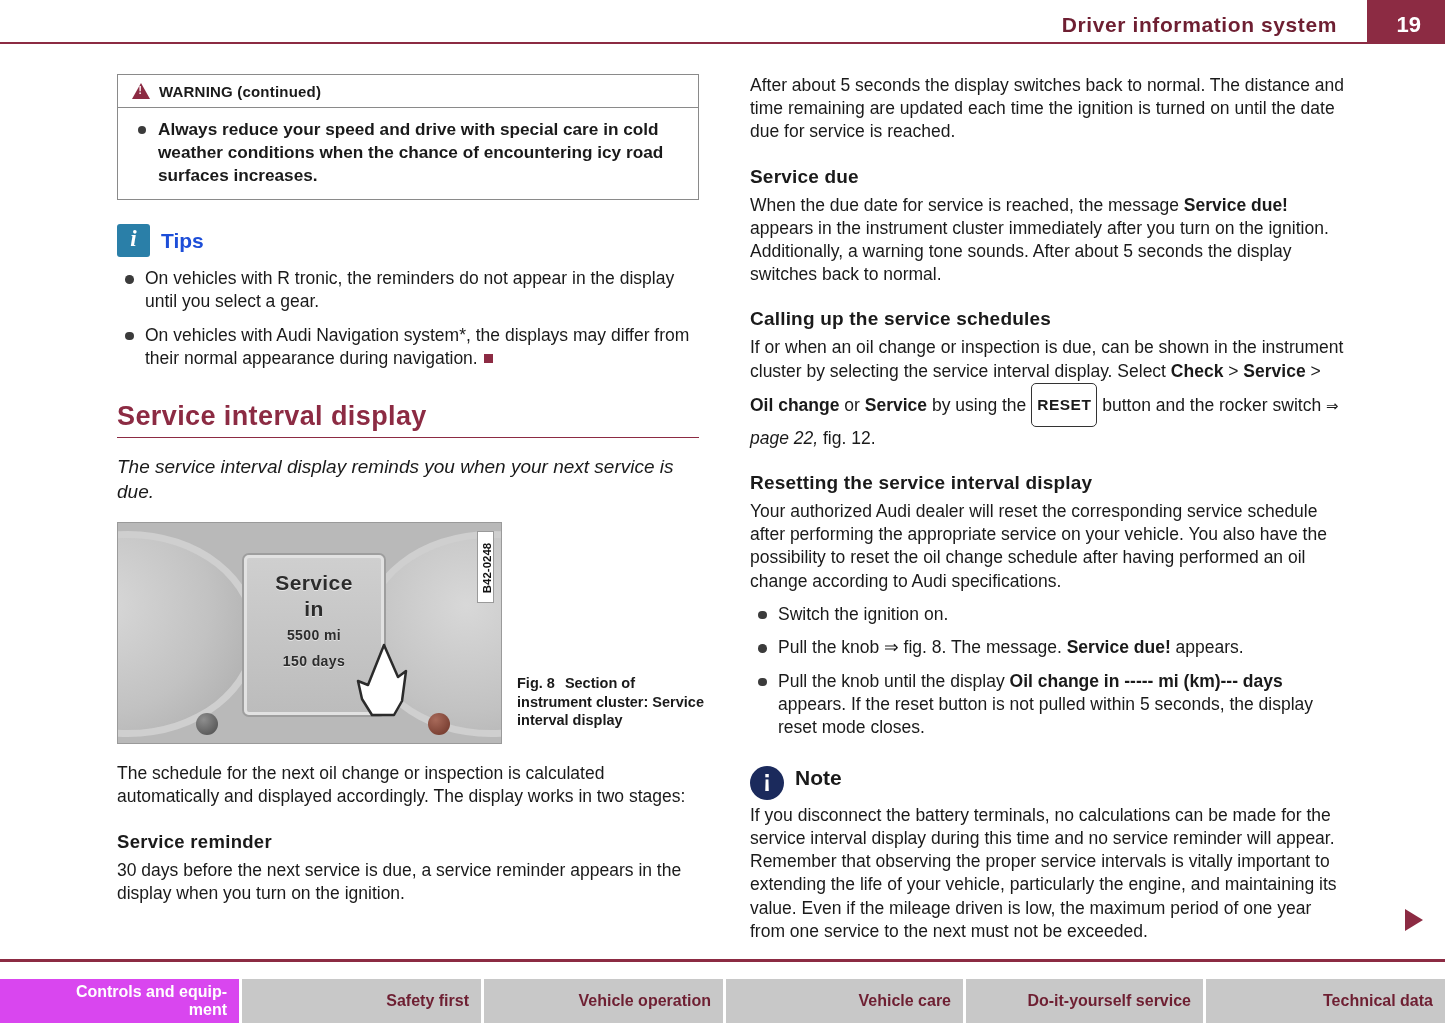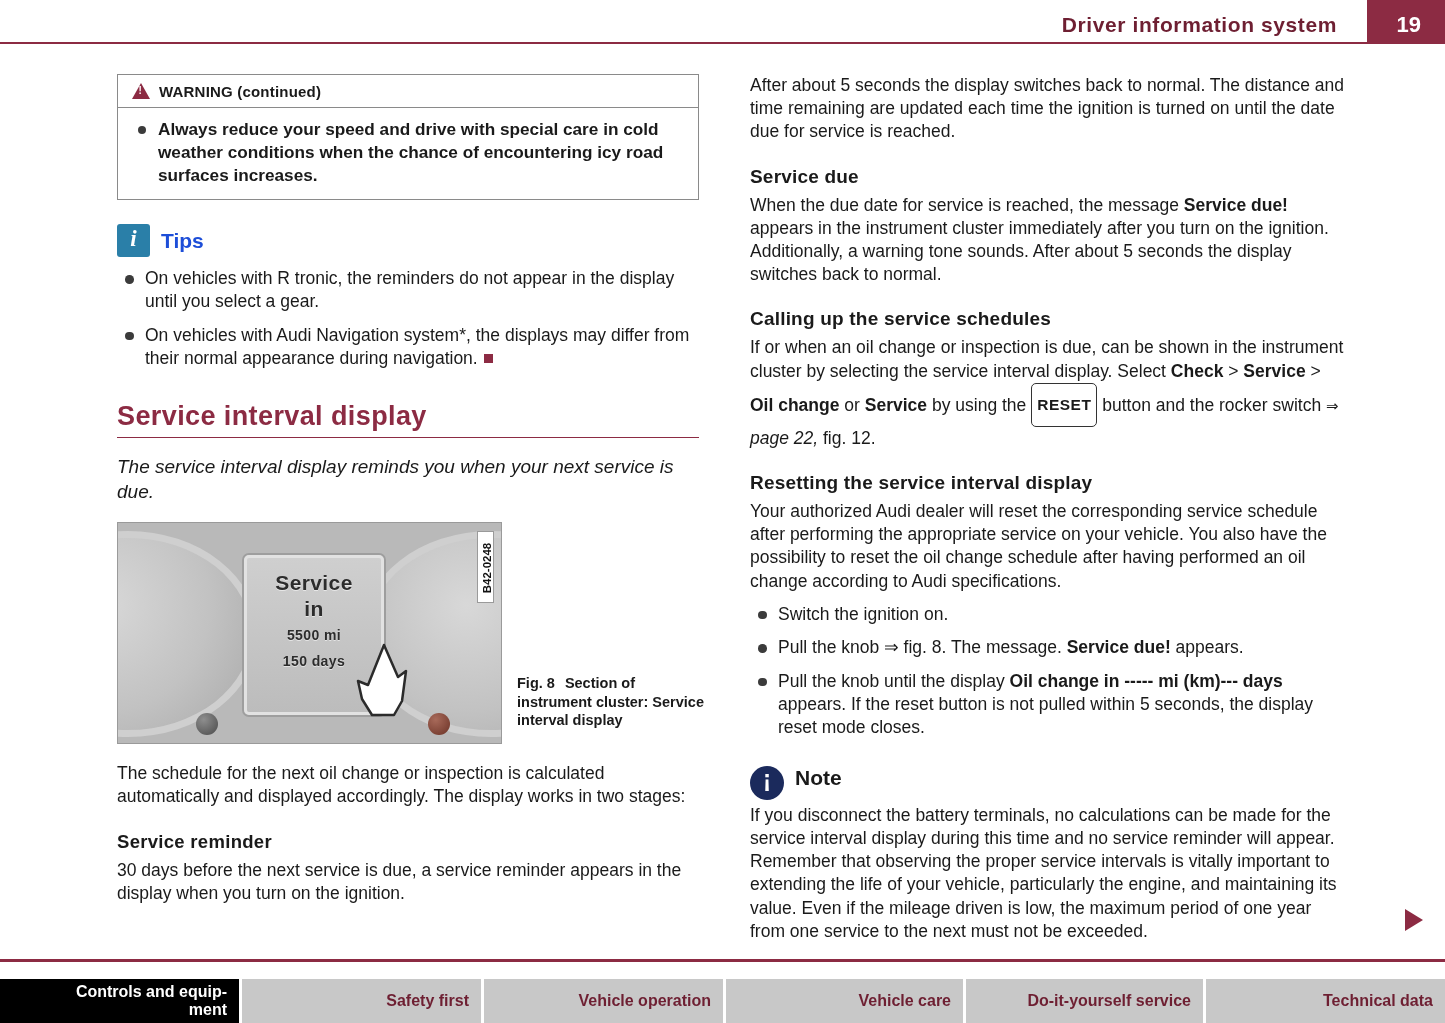--- a/index.html
+++ b/index.html
@@ -433,21 +433,21 @@
     display: flex;
     align-items: center;
     justify-content: flex-end;
     padding-right: 12px;
     box-sizing: border-box;
     border-right: 3px solid #ffffff;
     text-align: right;
     line-height: 18px;
   }
   .tab.active {
-    background: #000000;
+    background: #d946ef;
     color: #ffffff;
   }
   .tab span { display: block; }
 </style>
 </head>
 <body>
 
 <div class="page">
 
   <div class="header">

